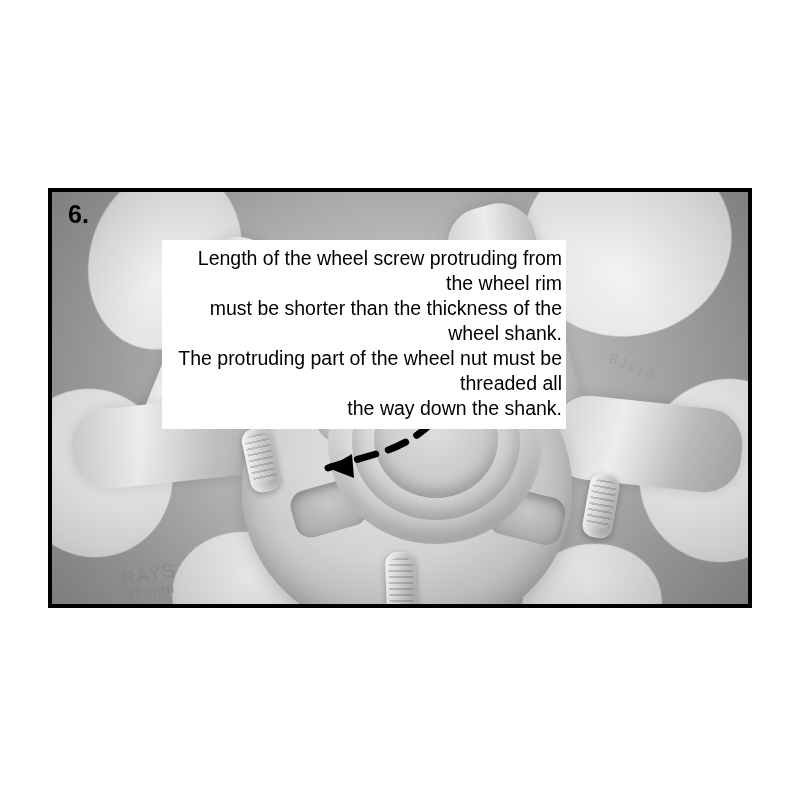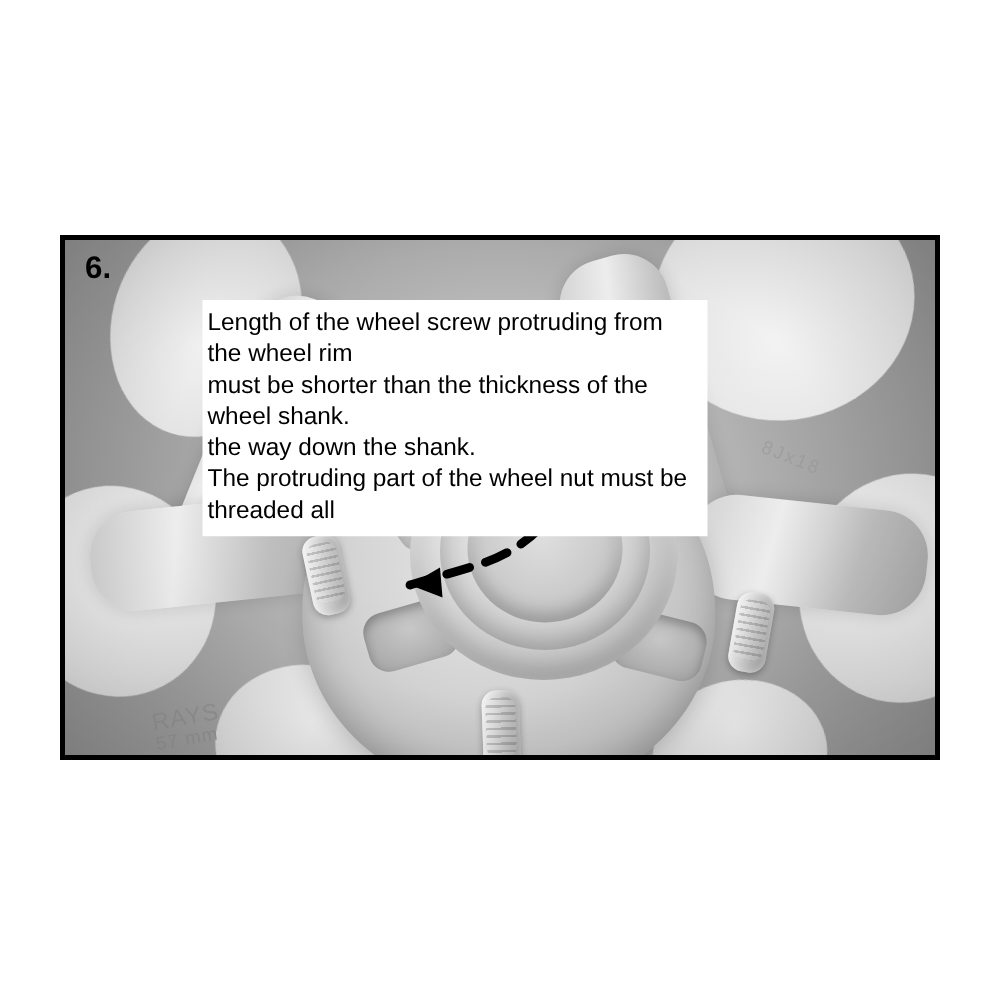--- a/index.html
+++ b/index.html
@@ -224,21 +224,21 @@
   
   .caption {
     position: absolute;
     left: 110px;
     top: 48px;
     width: 404px;
     background: #ffffff;
     color: #000000;
     font-size: 19.5px;
     line-height: 25px;
-    text-align: left;
+    text-align: right;
     padding: 6px 4px 8px 4px;
     box-sizing: border-box;
   }
 
   
   .arrow-svg {
     position: absolute;
     left: 180px;
     top: 150px;
     width: 250px;
@@ -295,18 +295,18 @@
     <svg class="arrow-svg" viewBox="0 0 250 180">
       <path d="M 222 24 C 228 58, 196 96, 150 110 C 128 117, 108 122, 96 126" fill="none" stroke="#000000" stroke-width="7" stroke-linecap="round" stroke-dasharray="19 13"></path>
       <polygon points="96,126 120,112 122,136" fill="#000000"></polygon>
     </svg>
 
     <div class="step-number">6.</div>
 
     <div class="caption">
       <div>Length of the wheel screw protruding from the wheel rim</div>
       <div>must be shorter than the thickness of the wheel shank.</div>
+      <div>The protruding part of the wheel nut must be threaded all</div>
       <div>the way down the shank.</div>
-      <div>The protruding part of the wheel nut must be threaded all</div>
     </div>
 
   </div>
 </div>
 
 </body></html>

